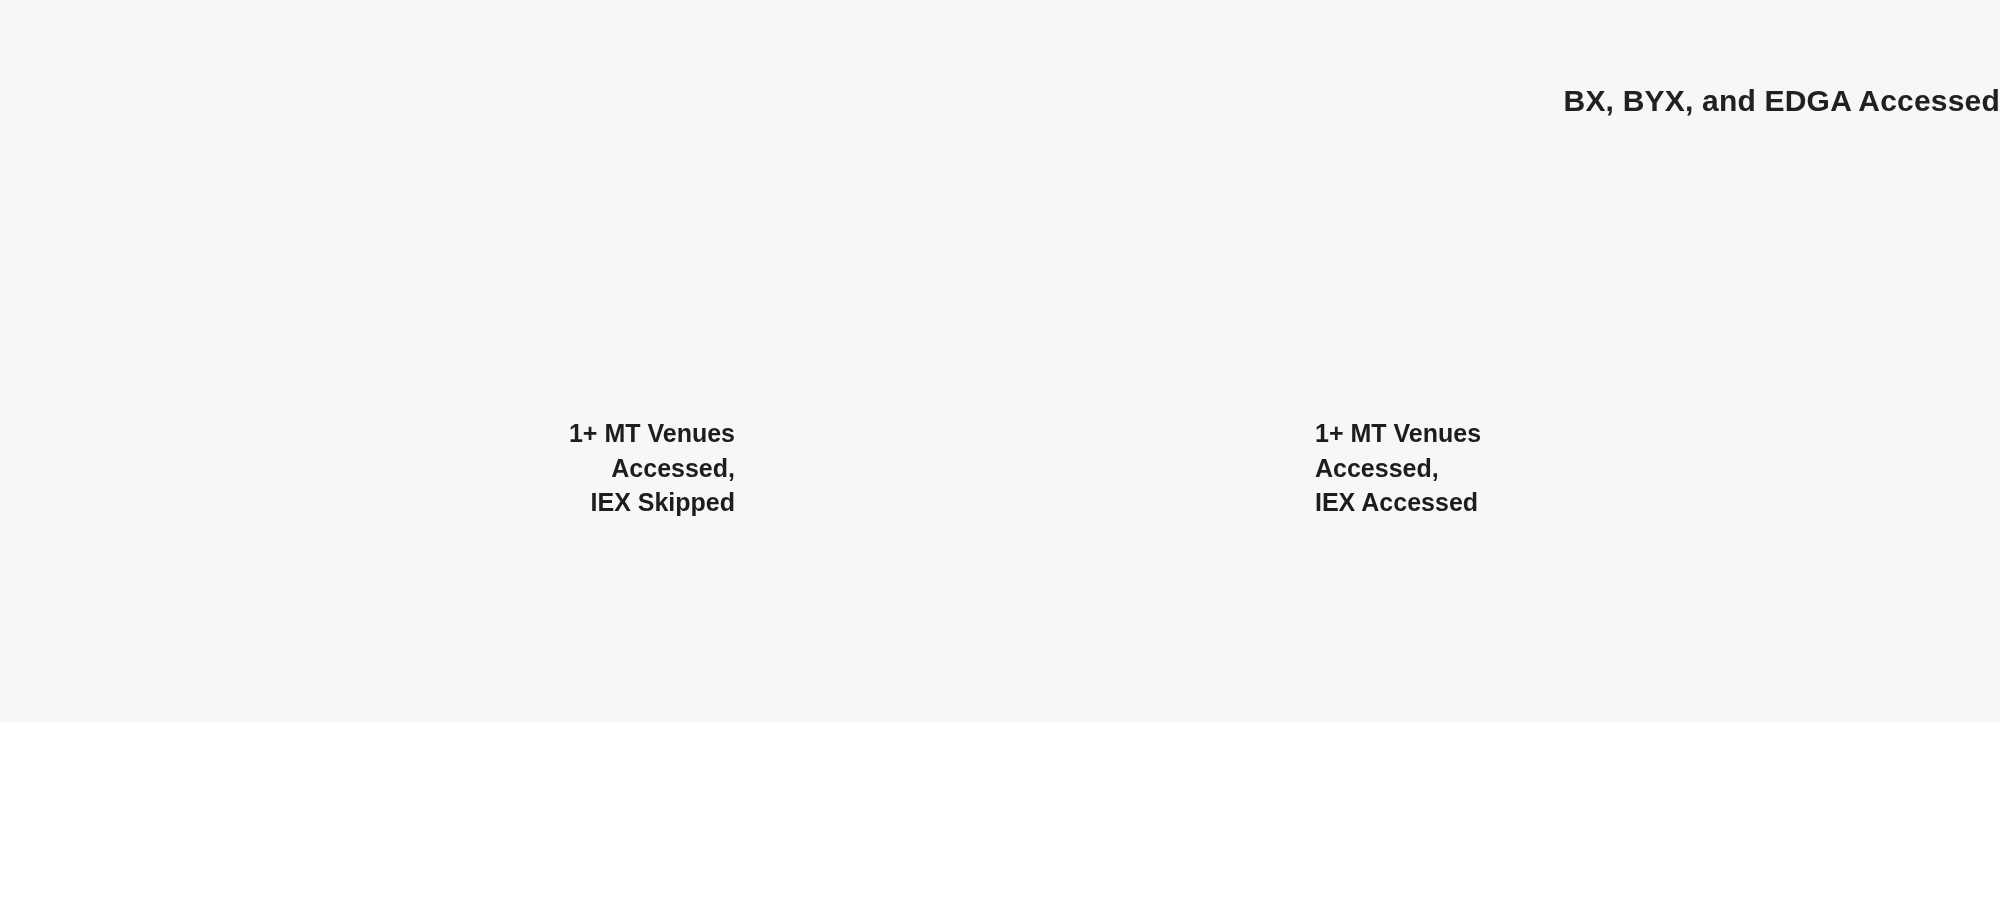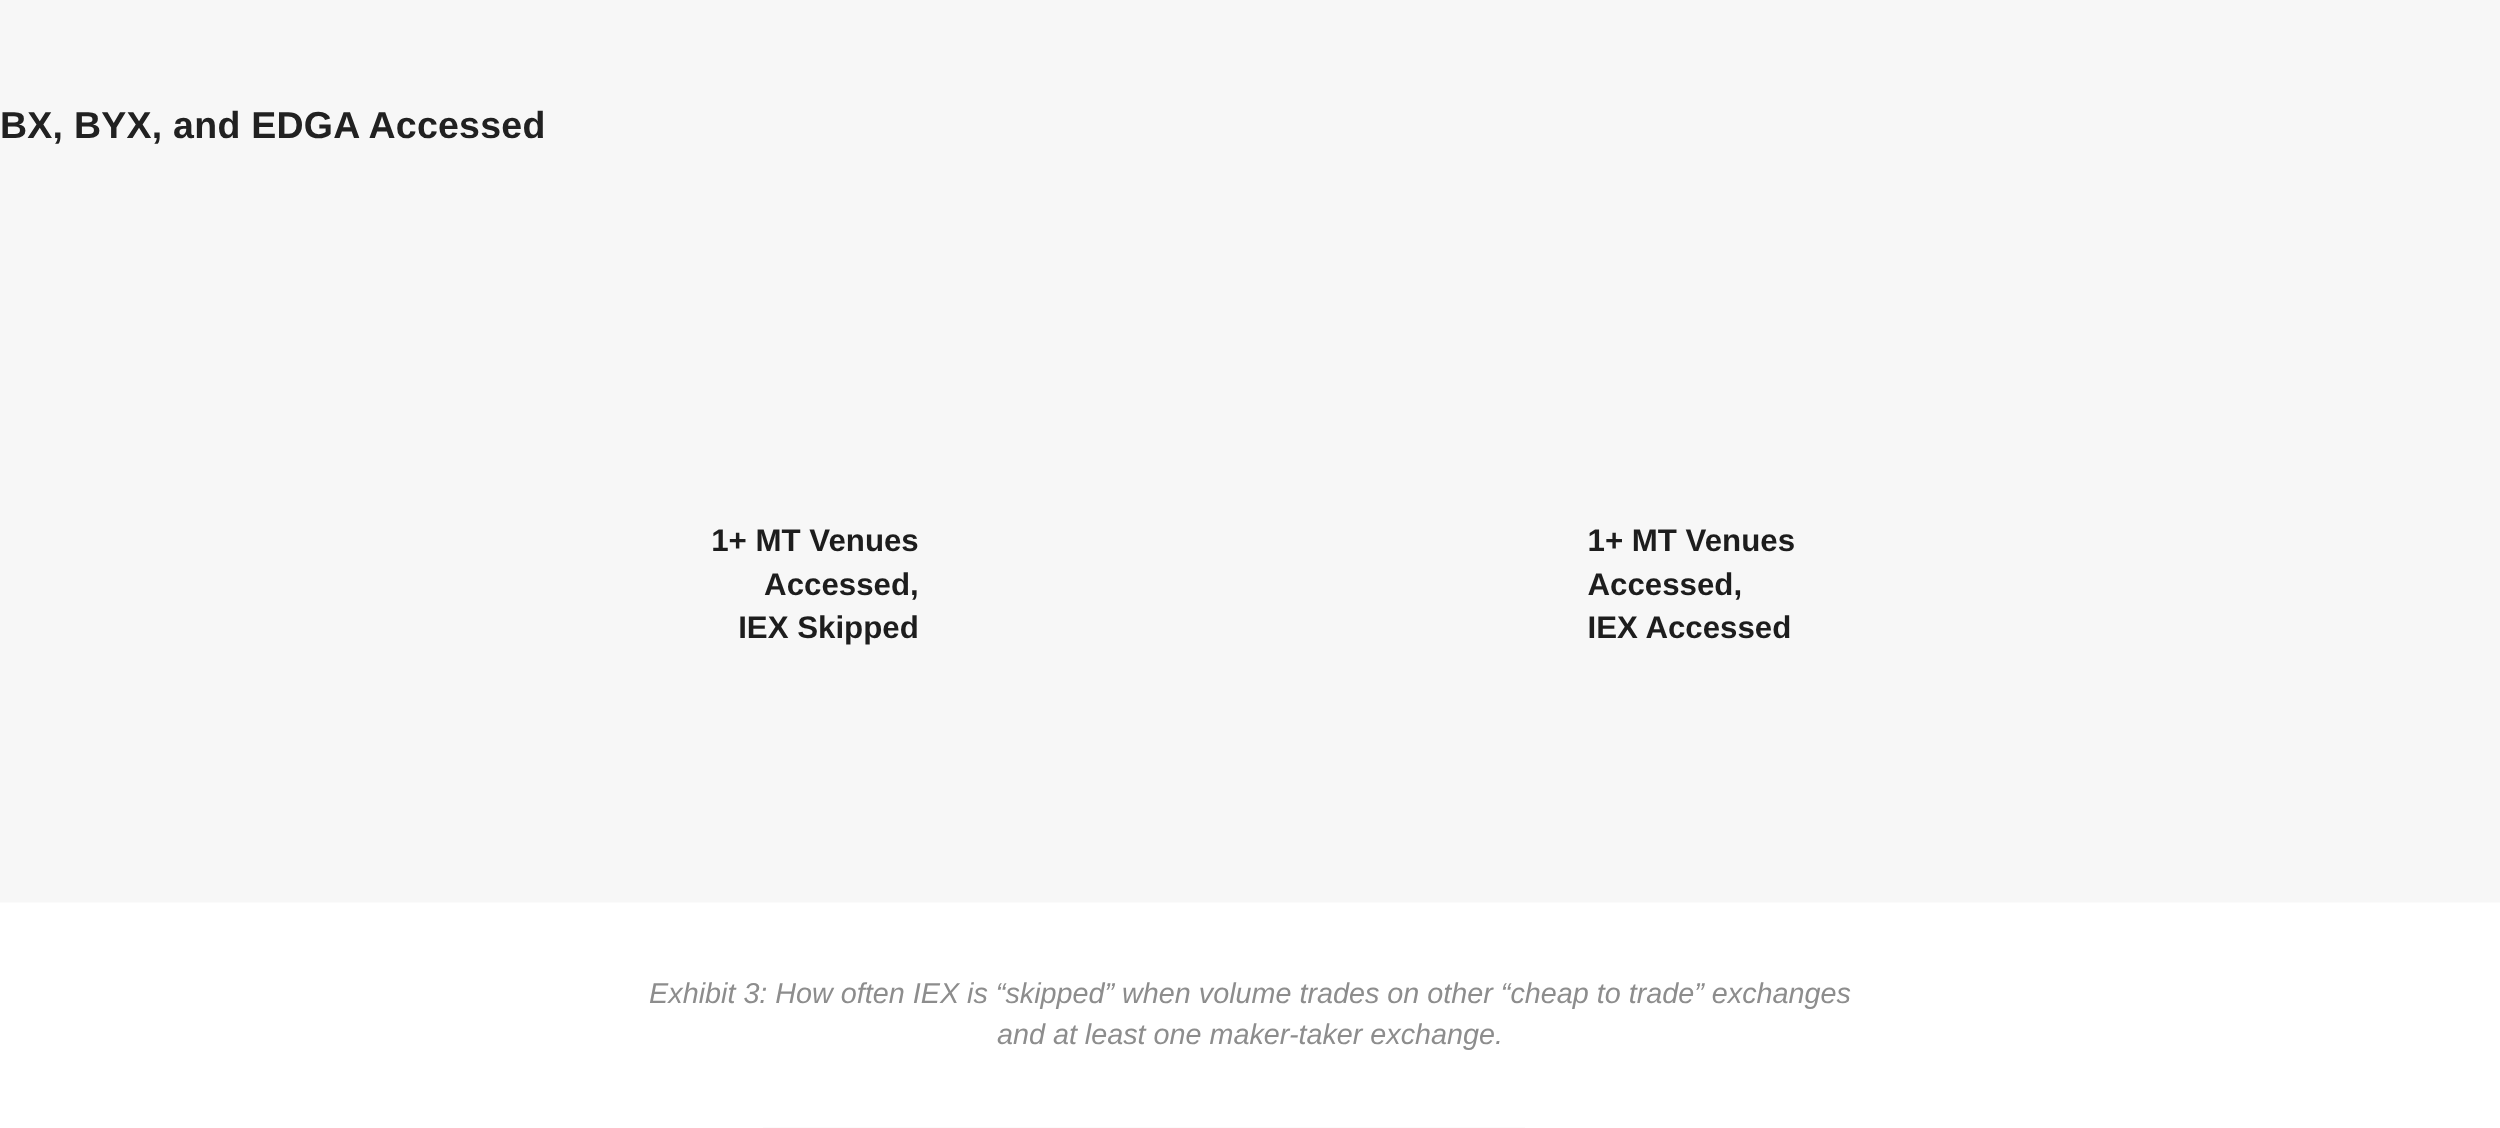--- a/index.html
+++ b/index.html
@@ -28,21 +28,21 @@
     width: 2000px;
     height: 722px;
     background: #f7f7f7;
   }
 
   #chart-title {
     position: absolute;
     left: 0;
     top: 84px;
     width: 2000px;
-    text-align: left;
+    text-align: right;
     font-size: 30px;
     font-weight: 700;
     letter-spacing: 0.2px;
     color: #212121;
   }
 
   
   #pie-wrap {
     position: absolute;
     left: 783px;
@@ -64,20 +64,21 @@
   }
 
   
   .pie-label {
     position: absolute;
     font-size: 25px;
     font-weight: 700;
     line-height: 1.38;
     color: #1d1d1d;
     white-space: pre-line;
+    margin-left: 45px;
   }
   #label-left {
     right: 1265px;           
     top: 416px;
     text-align: right;
   }
   #label-right {
     left: 1270px;
     top: 416px;
     text-align: left;
@@ -114,17 +115,14 @@
     <div id="label-left" class="pie-label">1+ MT Venues
 Accessed,
 IEX Skipped</div>
 
     <div id="label-right" class="pie-label">1+ MT Venues
 Accessed,
 IEX Accessed</div>
 
   </div>
 
-  <div id="caption">
-    <span id="caption-inner">Exhibit 3: How often IEX is “skipped” when volume trades on other “cheap to trade” exchanges and at least one maker-taker exchange.</span>
-  </div>
 
 </div>
 
 </body></html>

